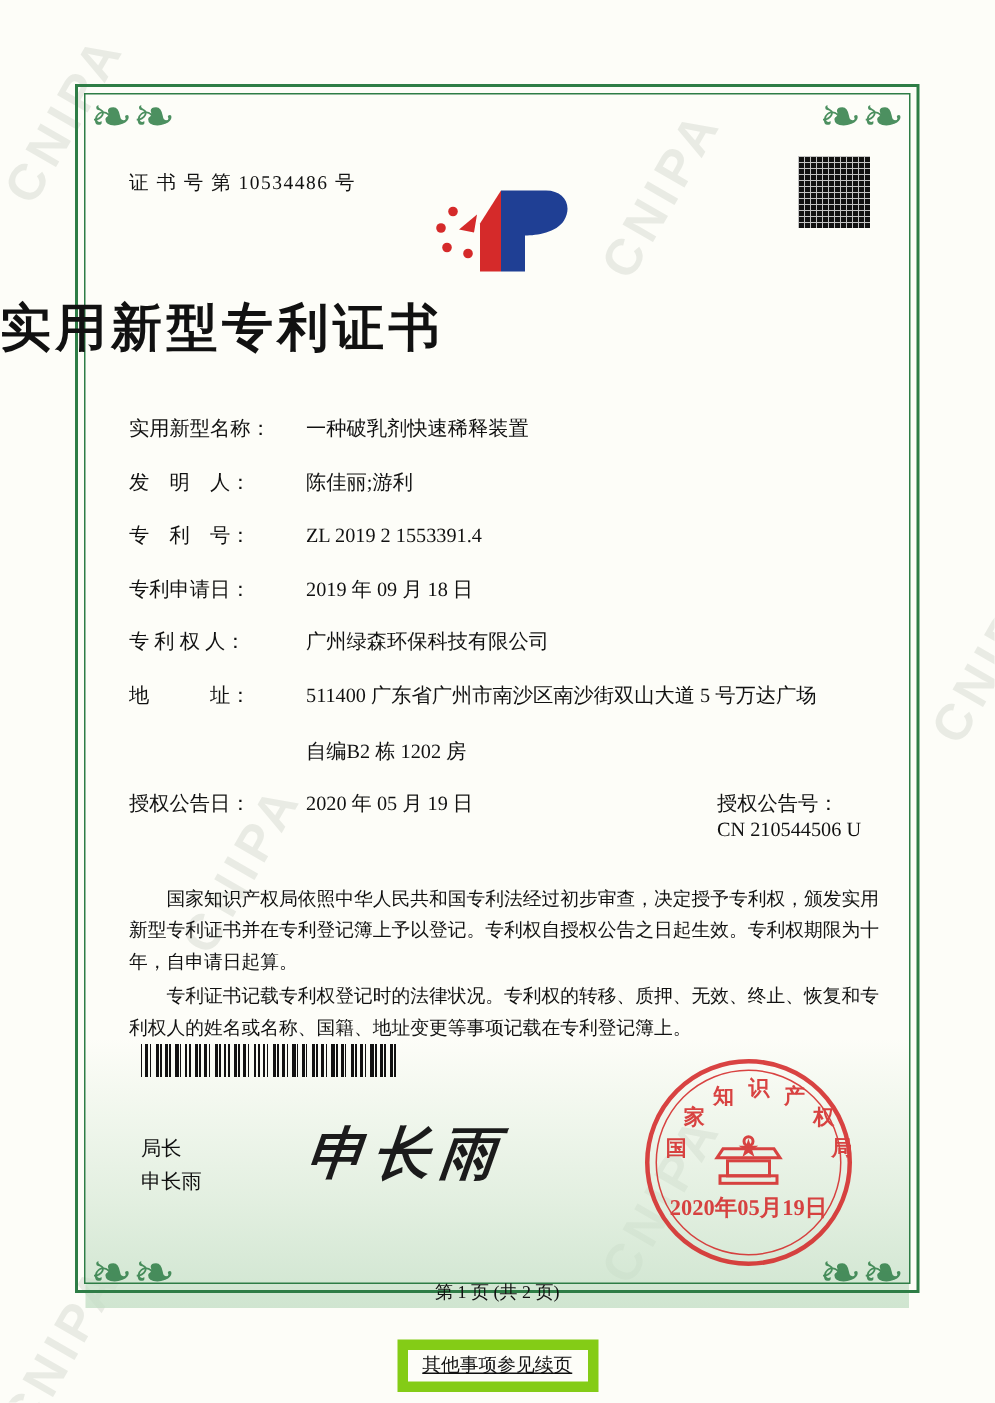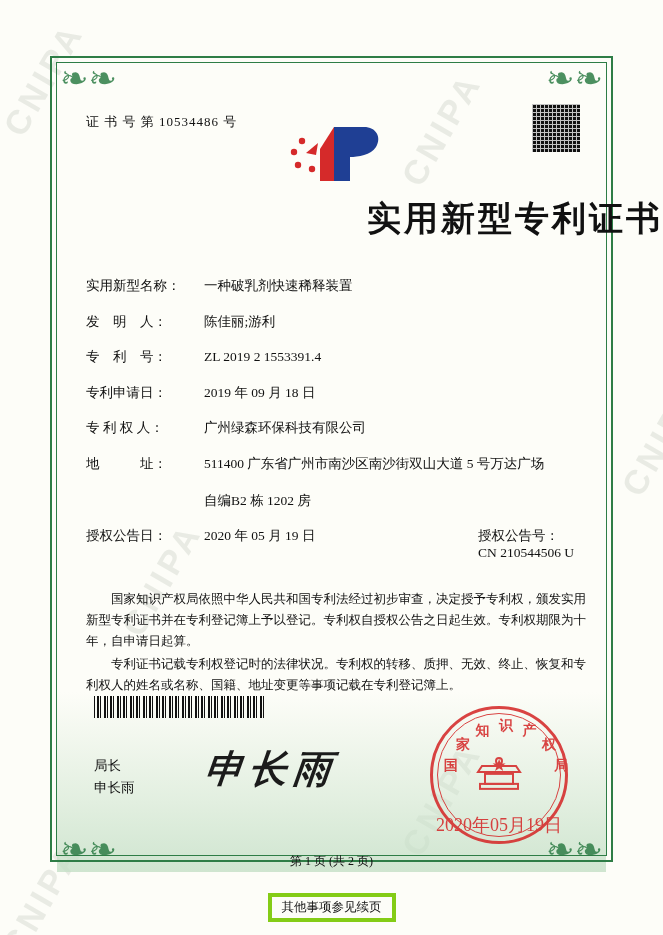--- a/index.html
+++ b/index.html
@@ -78,21 +78,21 @@
   }
 
   
   .emblem{
     position:absolute;left:0;right:0;top:118px;height:72px;
     display:flex;justify-content:center;align-items:center;
   }
 
   .title{
     position:absolute;left:0;right:0;top:196px;
-    text-align:right;
+    text-align:left;
     font-size:34px;font-weight:bold;letter-spacing:3px;color:#111;
     font-family:Liberation Mono, monospace;
   }
 
   .fields{
     position:absolute;left:86px;top:277px;width:500px;
     font-size:13.5px;color:#111;
   }
   .frow{display:flex;margin-bottom:18.5px;line-height:17px;gap:23px;}
   .flabel{width:95px;flex:none;letter-spacing:0;}
@@ -151,34 +151,34 @@
   .seal .seal-text span{
     position:absolute;left:50%;top:50%;
     font-size:14px;color:#d52a2a;font-weight:bold;
     transform-origin:0 0;
   }
   .seal .emblem-in{
     position:absolute;left:50%;top:50%;transform:translate(-50%,-44%);
     width:54px;height:48px;
   }
   .seal .seal-date{
-    position:absolute;left:0;bottom:4px;width:100%;text-align:center;
-    color:#d52a2a;font-size:18px;font-weight:normal;letter-spacing:0;
+    position:absolute;left:0;bottom:26px;width:100%;text-align:center;
+    color:#d52a2a;font-size:15px;font-weight:bold;letter-spacing:0;
   }
 
   .page-no{
     position:absolute;left:0;right:0;top:853px;text-align:center;
     font-size:12px;color:#111;
   }
   .footer-note{
     position:absolute;left:0;right:0;top:893px;text-align:center;
     font-size:12.5px;color:#111;
   }
   .footer-note span{
-    border:4px solid #84cc16;padding:2px 10px;display:inline-block;
+    border:7px solid #84cc16;padding:2px 10px;display:inline-block;text-decoration:underline;
   }
 </style>
 </head>
 <body>
 
 <div class="wm wm-1">CNIPA</div>
 <div class="wm wm-2">CNIPA</div>
 <div class="wm wm-3">CNIPA</div>
 <div class="wm wm-4">CNIPA</div>
 <div class="wm wm-5">CNIPA</div>

